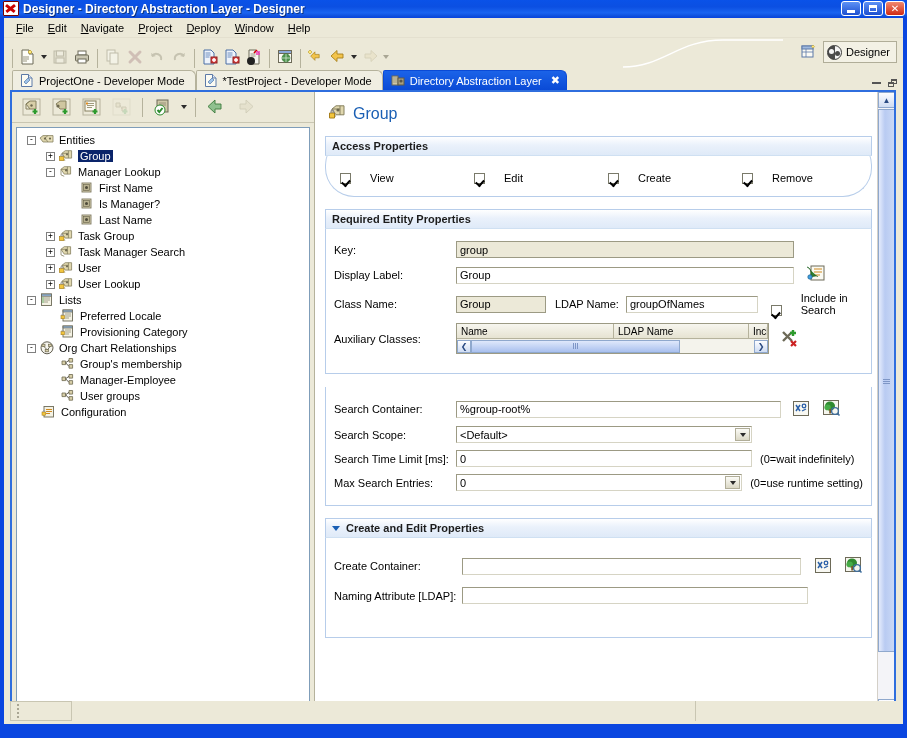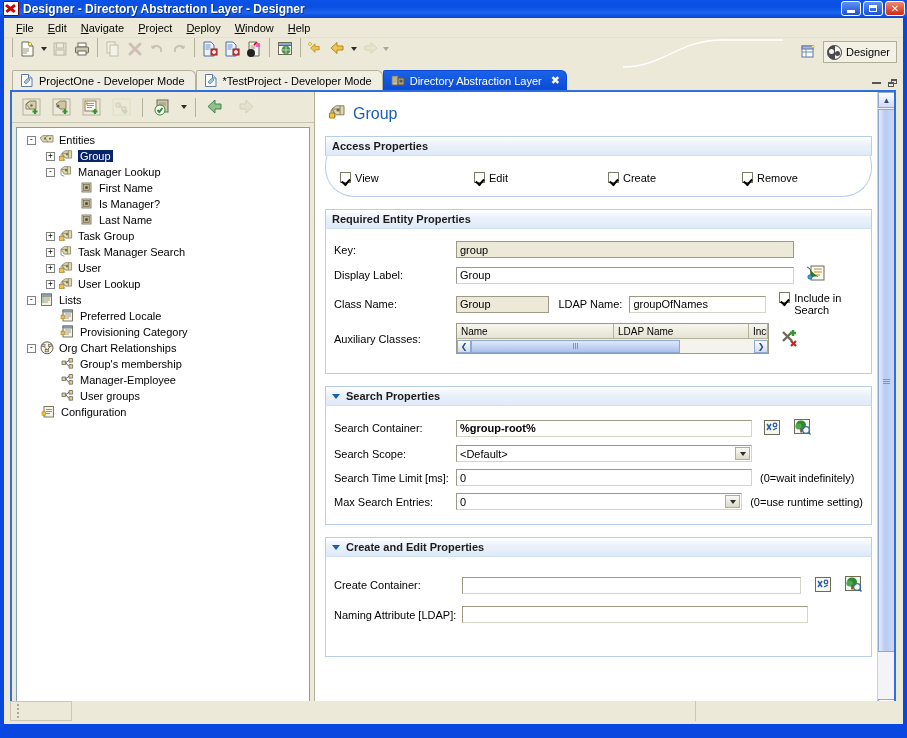--- a/index.html
+++ b/index.html
@@ -58,21 +58,21 @@
   
   #menubar{
     height:19px;background:#ece9d8;display:flex;align-items:center;
     padding-left:5px;border-bottom:1px solid #e4e0cf;
   }
   .menu-item{padding:2px 7px;color:#000;font-size:11px;cursor:default;}
   .menu-item u{text-decoration:underline;}
 
   
   #toolbar{
-    height:30px;background:#ece9d8;display:flex;align-items:flex-start;
+    height:30px;background:#ece9d8;display:flex;align-items:flex-end;
     position:relative;padding-left:4px;
   }
   .tb-sep{width:1px;height:19px;background:#b5b29c;margin:0 4px;}
   .tbtn{
     width:22px;height:22px;display:flex;align-items:center;justify-content:center;
     position:relative;
   }
   .tb-arrow{width:10px;height:22px;display:flex;align-items:center;justify-content:center;}
   .caret-d{width:0;height:0;border-left:3.5px solid transparent;border-right:3.5px solid transparent;border-top:4px solid #2b2b2b;}
   .caret-d.dim{border-top-color:#a9a694;}
@@ -189,21 +189,21 @@
   .fcombo{position:relative;padding-right:18px;}
   .fcombo .cbtn{
     position:absolute;right:1px;top:1px;width:15px;height:13px;
     background:linear-gradient(to bottom,#fbfbf6,#dbd8c6);
     border:1px solid #b0ad98;display:flex;align-items:center;justify-content:center;
     box-sizing:border-box;
   }
   .fnote{font-size:11px;margin-left:8px;color:#000;white-space:nowrap;}
 
   .chkrow{display:flex;align-items:center;padding:4px 2px 4px 6px;}
-  .chkitem{display:flex;align-items:flex-start;gap:4px;font-size:11px;}
+  .chkitem{display:flex;align-items:flex-end;gap:19px;font-size:11px;}
   .chkbox{
     width:11px;height:11px;background:#fff;border:1px solid #7a7a6a;
     position:relative;flex:none;box-sizing:border-box;
   }
   .chkbox.on::after{
     content:"";position:absolute;left:1.5px;top:4px;width:3.5px;height:6px;
     border:solid #000;border-width:0 2px 2px 0;transform:rotate(42deg);
   }
 
   
@@ -838,29 +838,25 @@
                     <path d="M13 1 v6 M10 4 h6" stroke="#2c9a2c" stroke-width="2.4"></path>
                     <path d="M11 12 l5 5 M16 12 l-5 5" stroke="#cc2222" stroke-width="2.2"></path>
                   </svg>
                 </span>
               </div>
 
             </div>
           </div>
 
           <div class="section" style="width:545px;">
-            <div class="sec-head">
-              <span class="sec-twisty"></span>
-              <span>Search Properties</span>
-            </div>
             <div class="sec-body">
 
               <div class="frow">
                 <span class="flabel" style="width:122px;">Search Container:</span>
-                <span class="finput" style="width:296px;font-weight:bold;">%group-root%</span>
+                <span class="finput" style="width:325px;">%group-root%</span>
                 <span style="margin-left:11px;">
                   <svg width="18" height="17" viewBox="0 0 18 17">
                     <rect x="1.5" y="1.5" width="15" height="14" fill="#f8f8f2" stroke="#6d6a58"></rect>
                     <path d="M4 11 l4 -6 M8 11 l-4 -6" stroke="#2a5fa8" stroke-width="1.5"></path>
                     <circle cx="12" cy="6" r="1.8" fill="none" stroke="#2a5fa8" stroke-width="1.3"></circle>
                     <path d="M10 11 l4 -2" stroke="#2a5fa8" stroke-width="1.3"></path>
                   </svg>
                 </span>
                 <span style="margin-left:12px;">
                   <svg width="19" height="18" viewBox="0 0 19 18">

